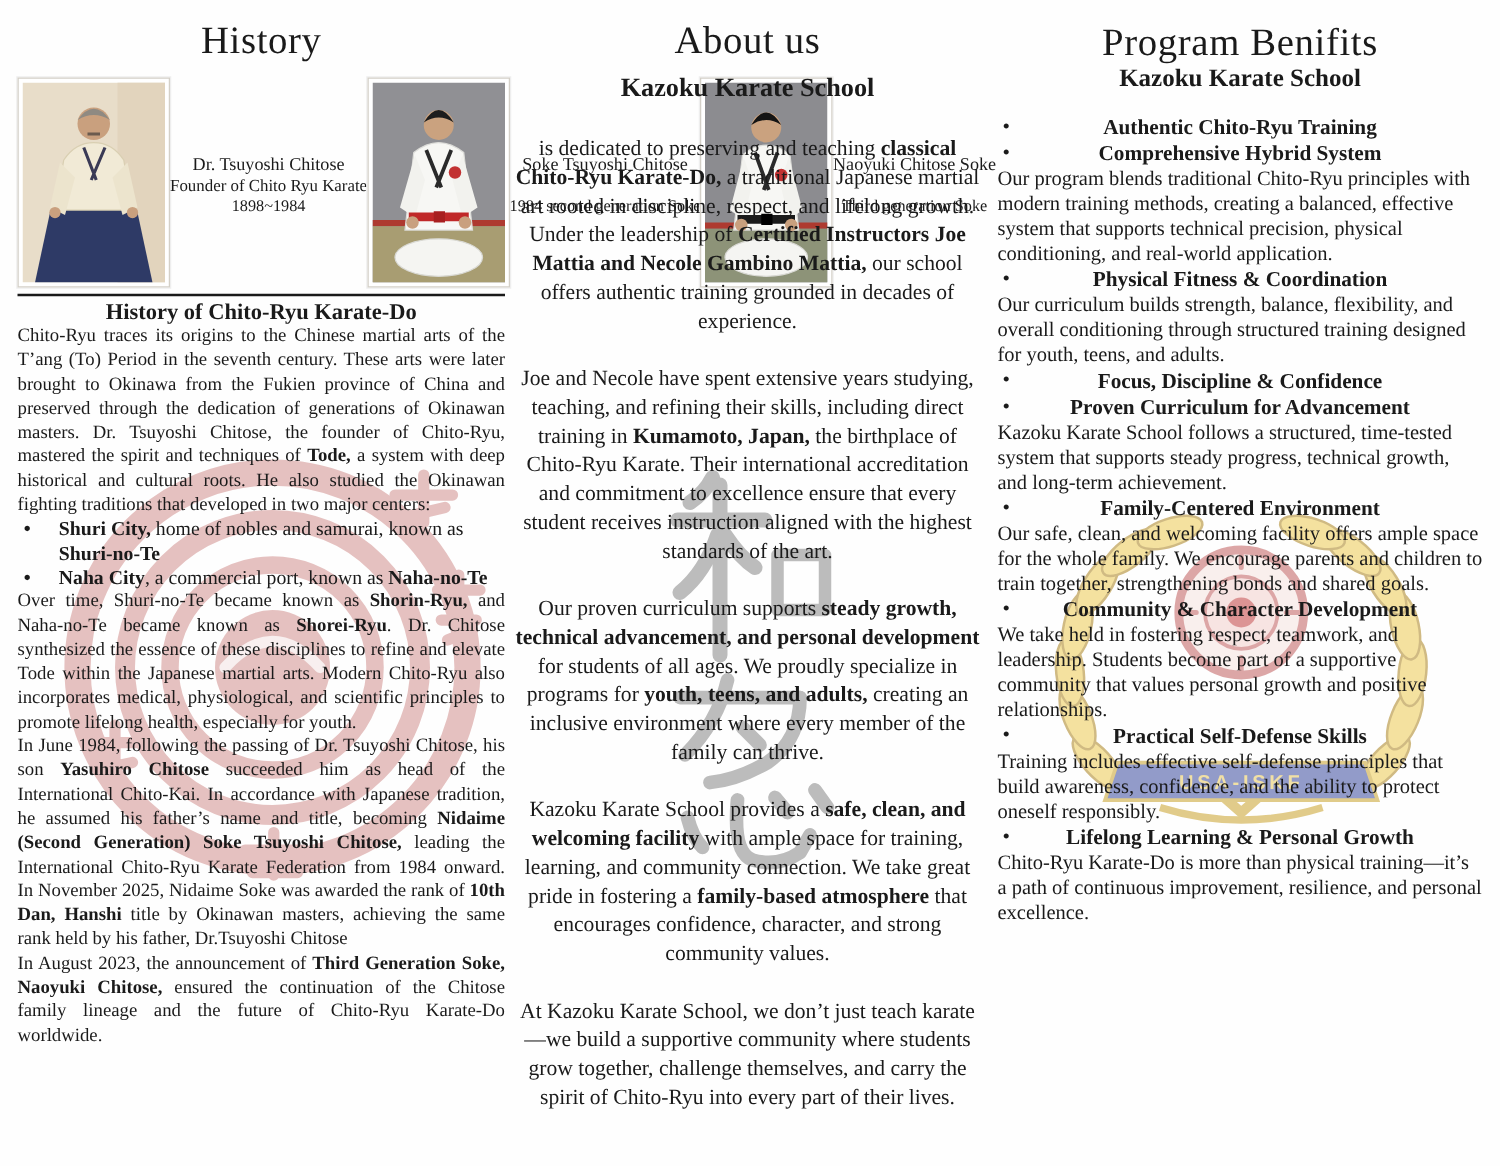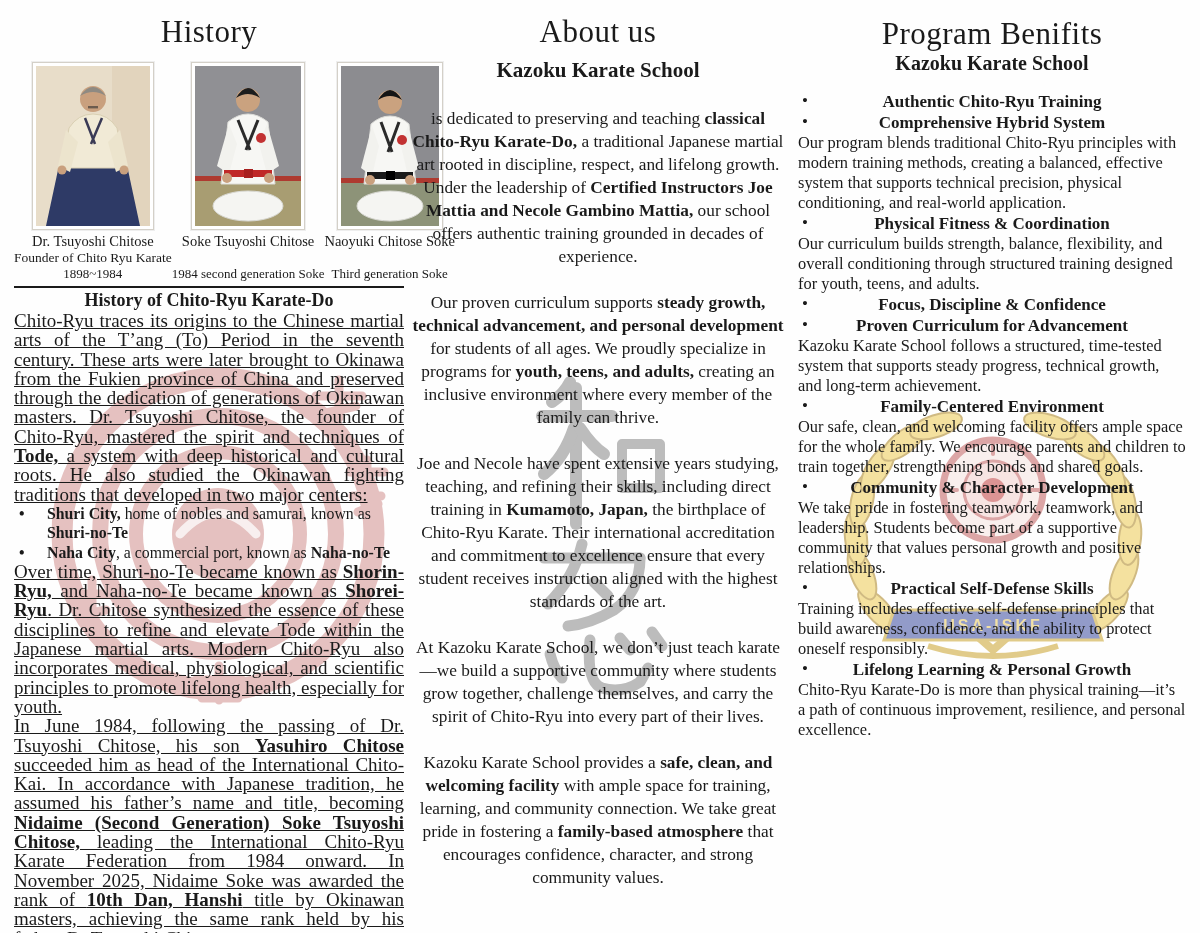--- a/index.html
+++ b/index.html
@@ -10,31 +10,31 @@
   .wm{position:absolute;z-index:0;pointer-events:none;}
   .col{position:absolute;top:0;z-index:1;}
   .col1{left:14px;width:390px;}
   .col2{left:408px;width:380px;}
   .col3{left:798px;width:388px;}
   h1.panel-title{margin:14px 0 0;font-size:31px;font-weight:400;text-align:center;letter-spacing:.5px;}
   h2.school{margin:8px 0 0;font-size:21px;font-weight:700;text-align:center;}
   .col3 h2.school{margin:0;font-size:20px;}
   
   .photos{display:flex;justify-content:space-between;align-items:flex-start;margin-top:12px;}
-  figure{margin:0;display:flex;flex-direction:column;align-items:center;}
+  figure{margin:0;display:flex;flex-direction:row;align-items:center;}
   .photo{background:#fff;padding:3px;border:1px solid #d4d0c8;box-shadow:0 0 0 1px #eee;}
   .photo svg{display:block;}
   figcaption{text-align:center;margin-top:3px;}
   .cap-name{font-size:14.5px;line-height:17px;white-space:nowrap;}
   .cap-sub{font-size:13.5px;line-height:16px;min-height:16px;white-space:nowrap;}
   .cap-date{font-size:13px;line-height:15px;white-space:nowrap;}
   .divider{border-top:2px solid #1a1a1a;margin-top:5px;}
   
   .col1 h3{margin:2px 0 0;font-size:18px;text-align:center;font-weight:700;}
-  .col1 p{margin:0;font-size:19px;line-height:19.3px;text-align:justify;text-decoration:underline;}
+  .col1 p{margin:0;font-size:15px;line-height:19.3px;text-align:justify;}
   .hbullet{position:relative;padding-left:33px;font-size:15.8px;line-height:19.3px;}
   .hbullet .bullet{position:absolute;left:5px;top:0;}
   .b{font-weight:700;}
   
   .col2 .body{margin-top:24px;}
   .col2 p{margin:0 0 23px;font-size:17.3px;line-height:23px;text-align:center;}
   
   .benefits{margin-top:16px;}
   .benefit .bhead{position:relative;}
   .benefit .bullet{position:absolute;left:4px;top:0;font-size:17px;}
@@ -216,24 +216,24 @@
     <p><span>Over time, Shuri-no-Te became known as </span><span class="b">Shorin-Ryu,</span><span> and Naha-no-Te became known as </span><span class="b">Shorei-Ryu</span><span>. Dr. Chitose synthesized the essence of these disciplines to refine and elevate Tode within the Japanese martial arts. Modern Chito-Ryu also incorporates medical, physiological, and scientific principles to promote lifelong health, especially for youth.</span></p>
     <p><span>In June 1984, following the passing of Dr. Tsuyoshi Chitose, his son </span><span class="b">Yasuhiro Chitose</span><span> succeeded him as head of the International Chito-Kai. In accordance with Japanese tradition, he assumed his father’s name and title, becoming </span><span class="b">Nidaime (Second Generation) Soke Tsuyoshi Chitose,</span><span> leading the International Chito-Ryu Karate Federation from 1984 onward. In November 2025, Nidaime Soke was awarded the rank of </span><span class="b">10th Dan, Hanshi</span><span> title by Okinawan masters, achieving the same rank held by his father, Dr.Tsuyoshi Chitose</span></p>
     <p><span>In August 2023, the announcement of </span><span class="b">Third Generation Soke, Naoyuki Chitose,</span><span> ensured the continuation of the Chitose family lineage and the future of Chito-Ryu Karate-Do worldwide.</span></p>
   </section>
 
   <section class="col col2">
     <h1 class="panel-title">About us</h1>
     <h2 class="school">Kazoku Karate School</h2>
     <div class="body">
       <p><span>is dedicated to preserving and teaching </span><span class="b">classical Chito-Ryu Karate-Do,</span><span> a traditional Japanese martial art rooted in discipline, respect, and lifelong growth. Under the leadership of </span><span class="b">Certified Instructors Joe Mattia and Necole Gambino Mattia,</span><span> our school offers authentic training grounded in decades of experience.</span></p>
+      <p><span>Joe and Necole have spent extensive years studying, teaching, and refining their skills, including direct training in </span><span class="b">Kumamoto, Japan,</span><span> the birthplace of Chito-Ryu Karate. Their international accreditation and commitment to excellence ensure that every student receives instruction aligned with the highest standards of the art.</span></p>
       <p><span>Our proven curriculum supports </span><span class="b">steady growth, technical advancement, and personal development</span><span> for students of all ages. We proudly specialize in programs for </span><span class="b">youth, teens, and adults,</span><span> creating an inclusive environment where every member of the family can thrive.</span></p>
-      <p><span>Joe and Necole have spent extensive years studying, teaching, and refining their skills, including direct training in </span><span class="b">Kumamoto, Japan,</span><span> the birthplace of Chito-Ryu Karate. Their international accreditation and commitment to excellence ensure that every student receives instruction aligned with the highest standards of the art.</span></p>
+      <p><span>Kazoku Karate School provides a </span><span class="b">safe, clean, and welcoming facility</span><span> with ample space for training, learning, and community connection. We take great pride in fostering a </span><span class="b">family-based atmosphere</span><span> that encourages confidence, character, and strong community values.</span></p>
       <p><span>At Kazoku Karate School, we don’t just teach karate—we build a supportive community where students grow together, challenge themselves, and carry the spirit of Chito-Ryu into every part of their lives.</span></p>
-      <p><span>Kazoku Karate School provides a </span><span class="b">safe, clean, and welcoming facility</span><span> with ample space for training, learning, and community connection. We take great pride in fostering a </span><span class="b">family-based atmosphere</span><span> that encourages confidence, character, and strong community values.</span></p>
     </div>
   </section>
 
   <section class="col col3">
     <h1 class="panel-title" style="margin-top:16px;">Program Benifits</h1>
     <h2 class="school">Kazoku Karate School</h2>
 
     <div class="benefits">
       <div class="benefit">
         <div class="bhead">
@@ -273,21 +273,21 @@
             <span class="bullet">•</span>
           <h4>Family-Centered Environment</h4>
           </div>
         <p>Our safe, clean, and welcoming facility offers ample space for the whole family. We encourage parents and children to train together, strengthening bonds and shared goals.</p>
       </div>
       <div class="benefit">
         <div class="bhead">
             <span class="bullet">•</span>
           <h4>Community &amp; Character Development</h4>
           </div>
-        <p>We take pride in fostering teamwork, teamwork, and leadership. Students become part of a supportive community that values personal growth and positive relationships.</p>
+        <p>We take held in fostering respect, teamwork, and leadership. Students become part of a supportive community that values personal growth and positive relationships.</p>
       </div>
       <div class="benefit">
         <div class="bhead">
             <span class="bullet">•</span>
           <h4>Practical Self-Defense Skills</h4>
           </div>
         <p>Training includes effective self-defense principles that build awareness, confidence, and the ability to protect oneself responsibly.</p>
       </div>
       <div class="benefit">
         <div class="bhead">

